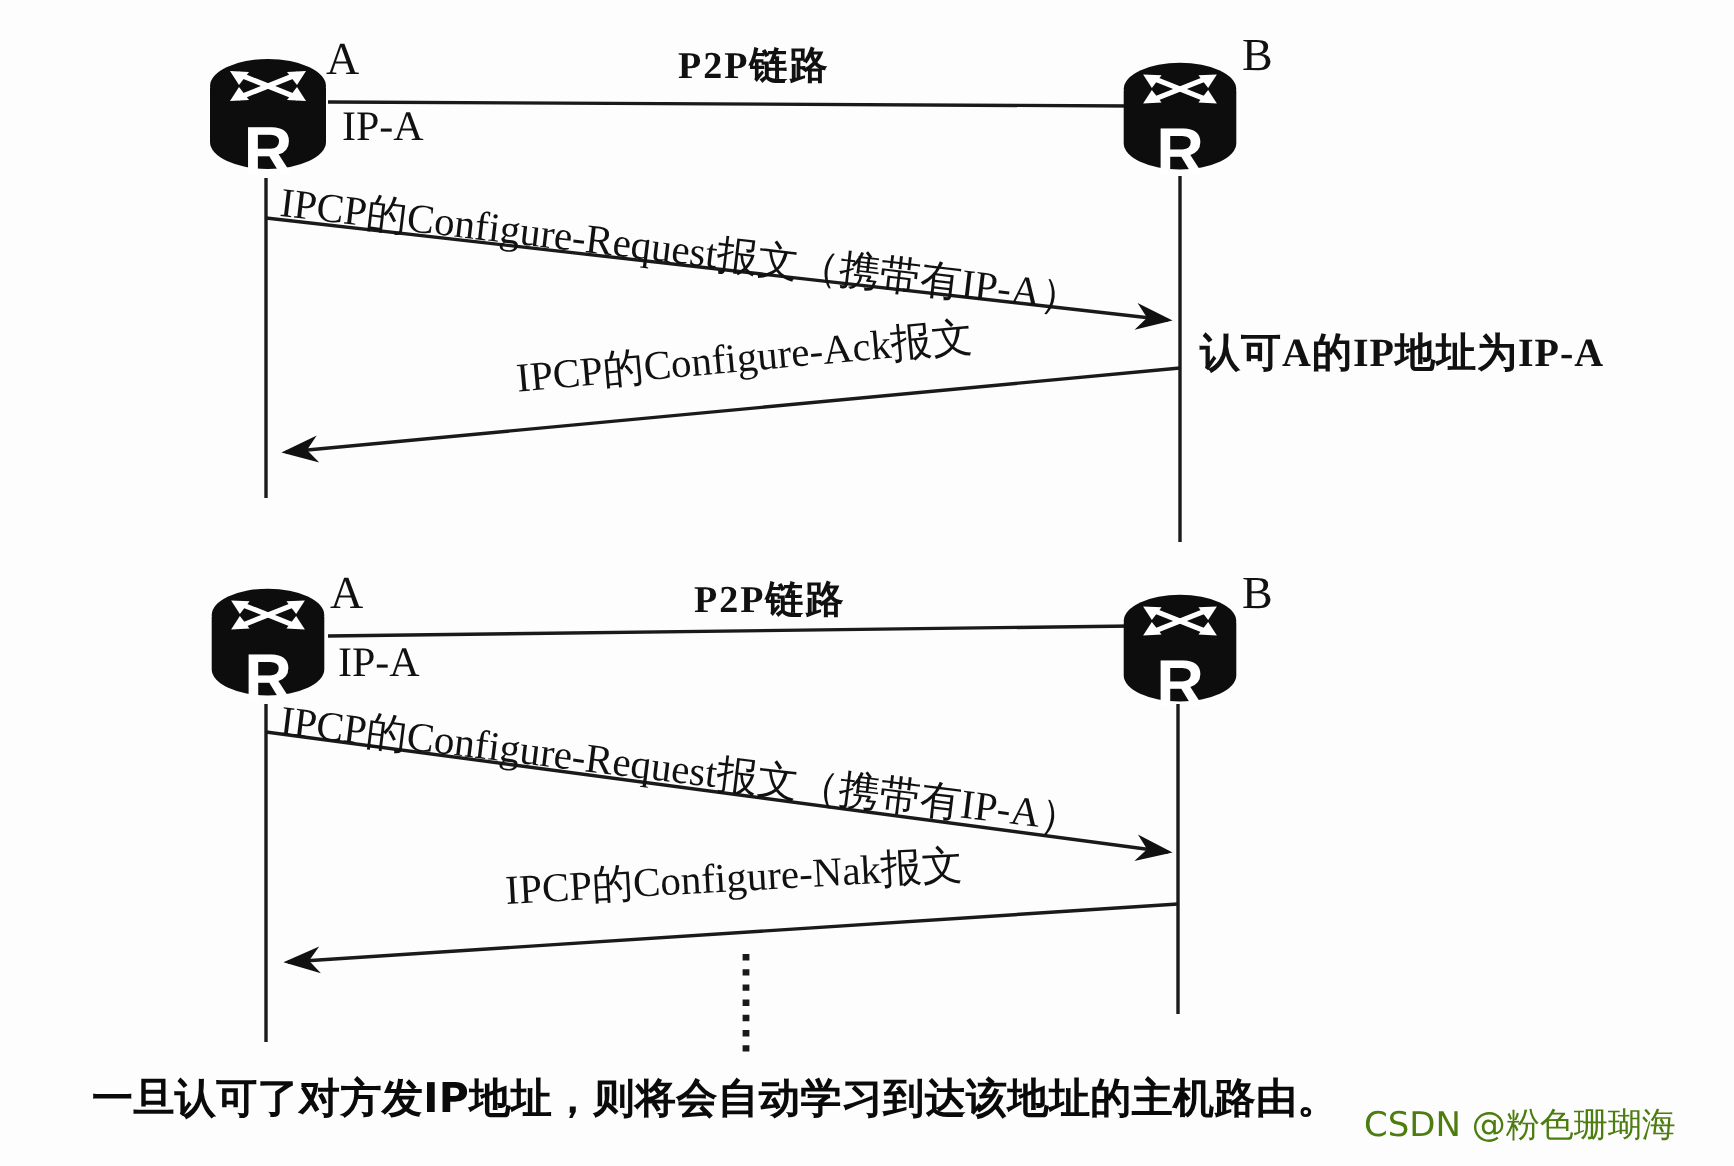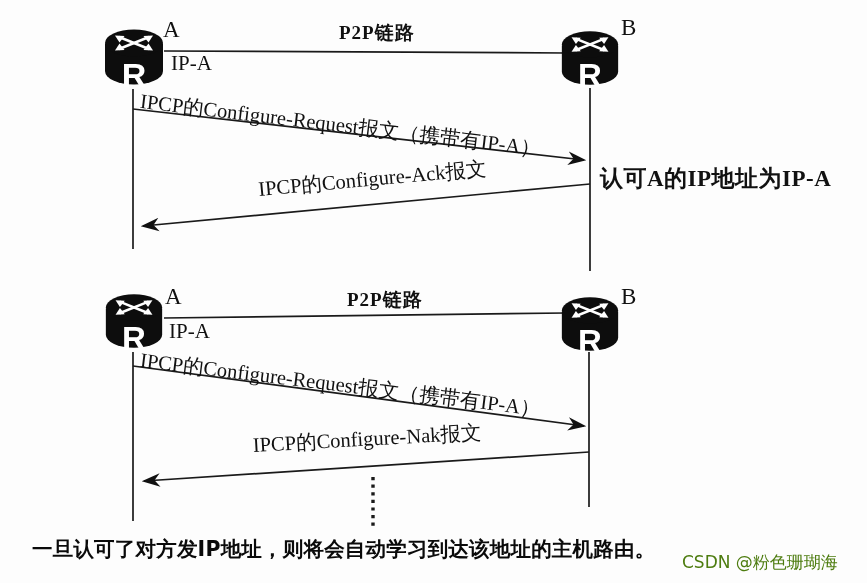--- a/index.html
+++ b/index.html
@@ -10,21 +10,21 @@
     background:#fdfdfd;
     overflow:hidden;
     font-family:"Liberation Serif", serif;
     color:#111;
   }
   .abs{position:absolute;white-space:nowrap;}
   .node-label{font-size:23px;}
   .ip-label{font-size:21px;text-align:center;}
   .link-label{font-size:19px;font-weight:700;letter-spacing:1px;}
   .msg{font-size:20.5px;transform-origin:left top;}
-  .note{font-size:23px;font-weight:600;letter-spacing:0.5px;}
+  .note{font-size:20px;font-weight:600;letter-spacing:0.5px;}
   .caption{
     font-size:20.5px;font-weight:600;
     font-family:"DejaVu Sans","Liberation Sans",sans-serif;
     color:#0a0a0a;letter-spacing:0.2px;
   }
   .watermark{
     font-size:17px;
     font-family:"DejaVu Sans","Liberation Sans",sans-serif;
     color:#4d7c0f;
   }
@@ -138,16 +138,16 @@
         <polygon points="51,25.5 41.5,25 46.5,18.5"></polygon>
       </g>
       <text x="32" y="62" text-anchor="middle" font-size="34" font-weight="bold" font-family="Liberation Sans, sans-serif" fill="#fff">R</text>
     </svg>
   </div>
   <div class="abs node-label" style="left:621px;top:284px;">B</div>
 
   <div class="abs msg" style="left:142px;top:346px;transform:rotate(7deg);">IPCP的Configure-Request报文（携带有IP-A）</div>
   <div class="abs msg" style="left:252px;top:431px;transform:rotate(-3.2deg);">IPCP的Configure-Nak报文</div>
 
-  <div class="abs caption" style="left:32px;top:535px;">一旦认可了对方发IP地址，则将会自动学习到达该地址的主机路由。</div>
+  <div class="abs caption" style="left:46px;top:535px;">一旦认可了对方发IP地址，则将会自动学习到达该地址的主机路由。</div>
   <div class="abs watermark" style="left:682px;top:551px;">CSDN @粉色珊瑚海</div>
 
 </div>
 
 </body></html>

